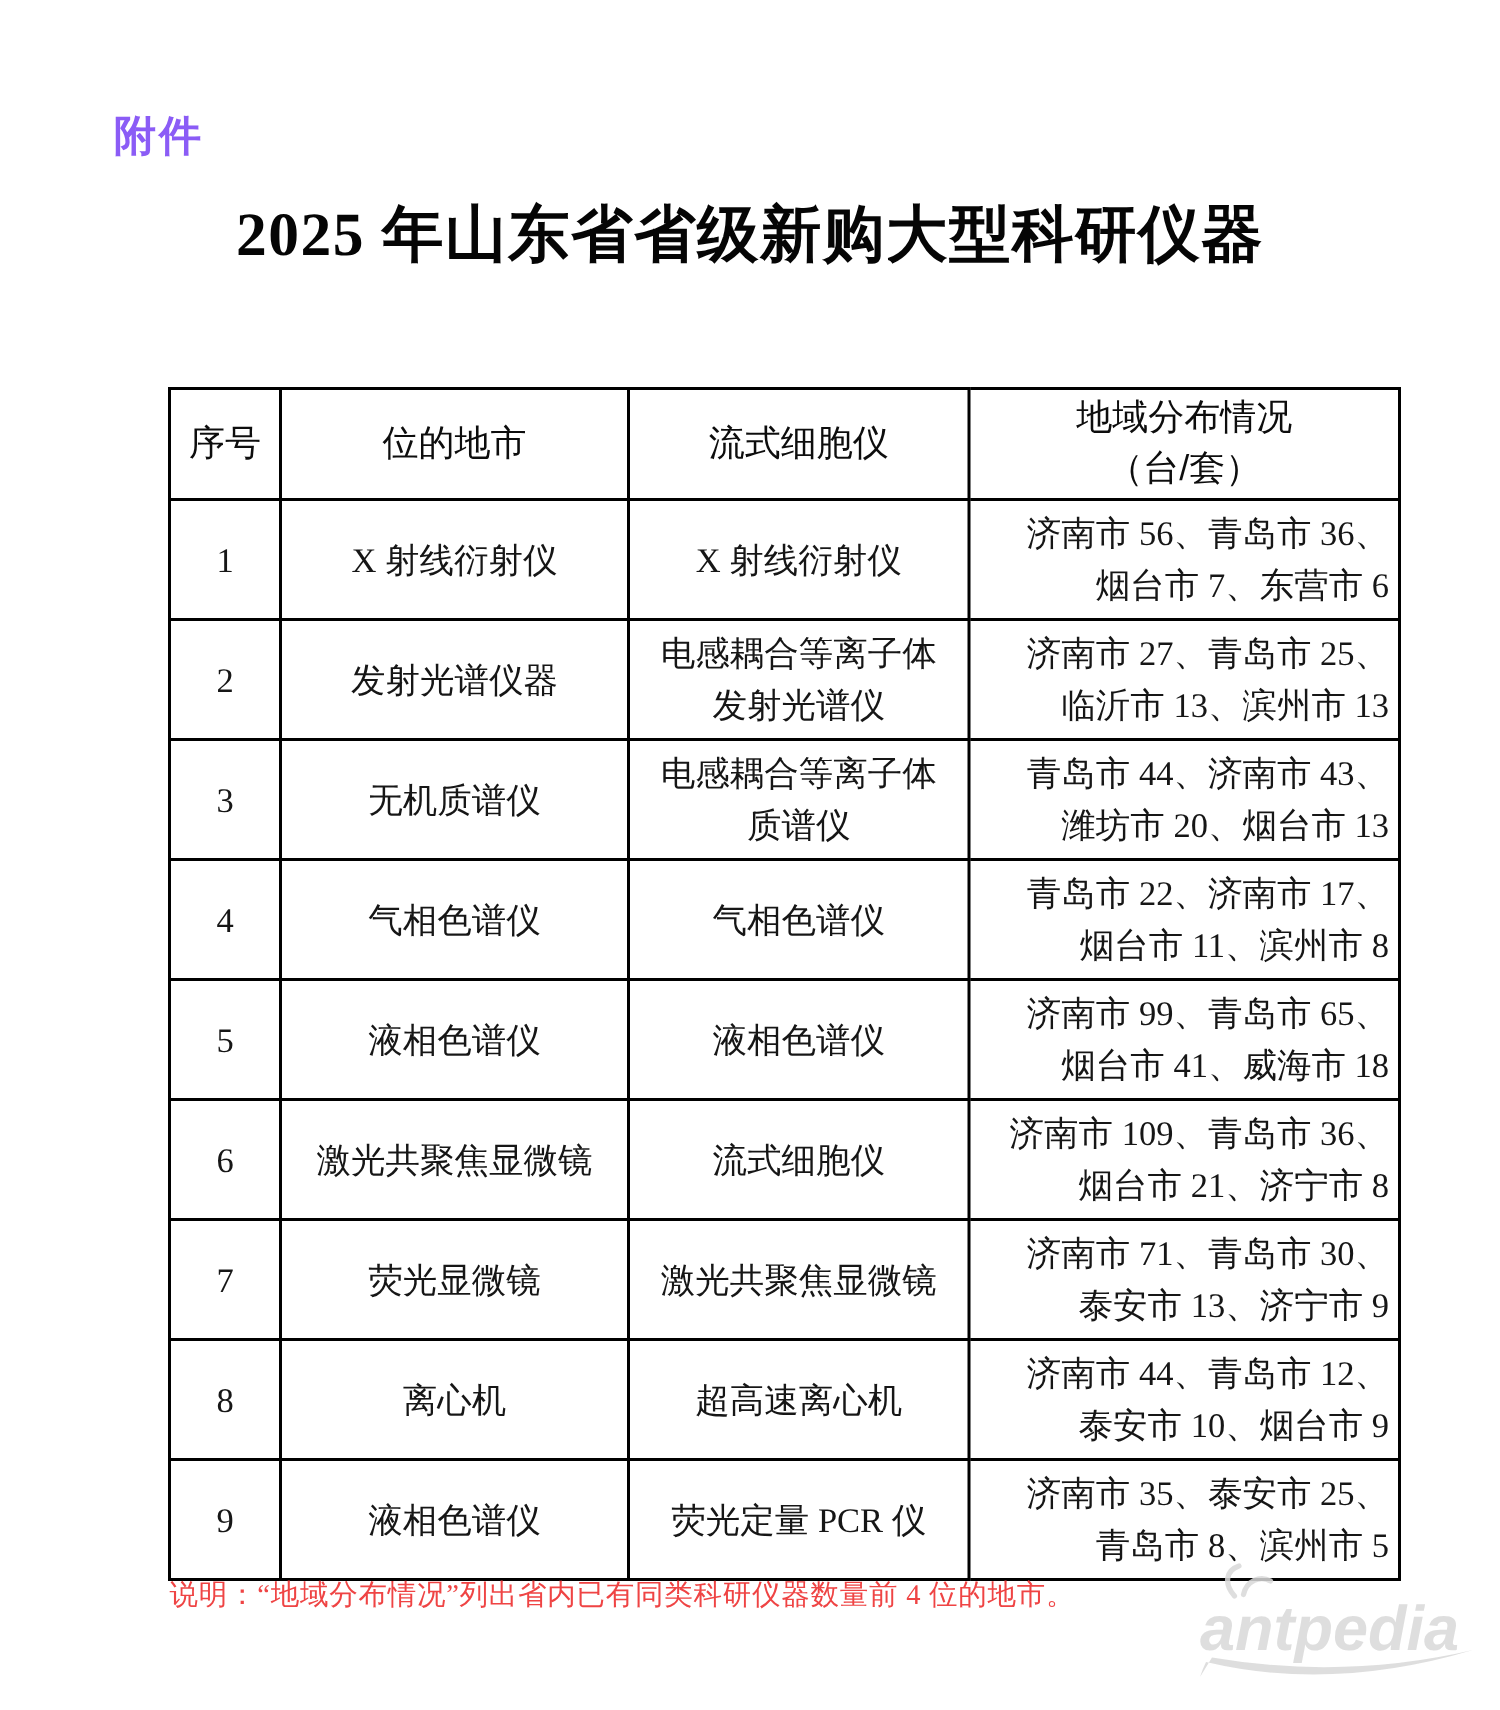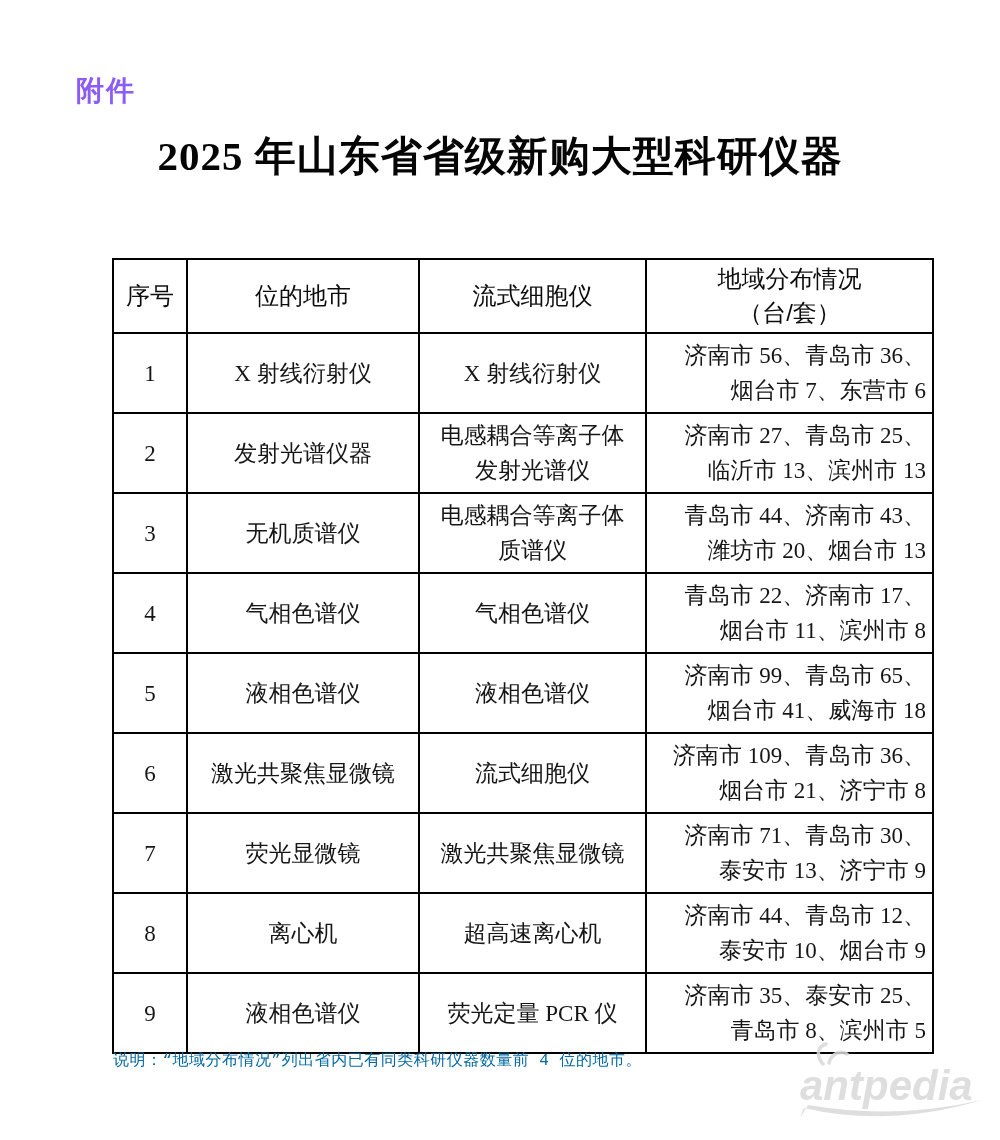--- a/index.html
+++ b/index.html
@@ -75,23 +75,23 @@
   }
   table.catalog td.dist {
     text-align: right;
     padding-left: 13px;
     padding-right: 6px;
   }
   .note {
     position: absolute;
     left: 113px;
     top: 1050px;
-    font-family: Liberation Mono, monospace;
-    font-size: 16px;
-    color: #0369a1;
+    font-family: Liberation Serif, serif;
+    font-size: 19px;
+    color: #ef4444;
     letter-spacing: 0.5px;
   }
   .watermark {
     position: absolute;
     left: 796px;
     top: 1042px;
     width: 192px;
     height: 84px;
     opacity: 0.85;
   }

